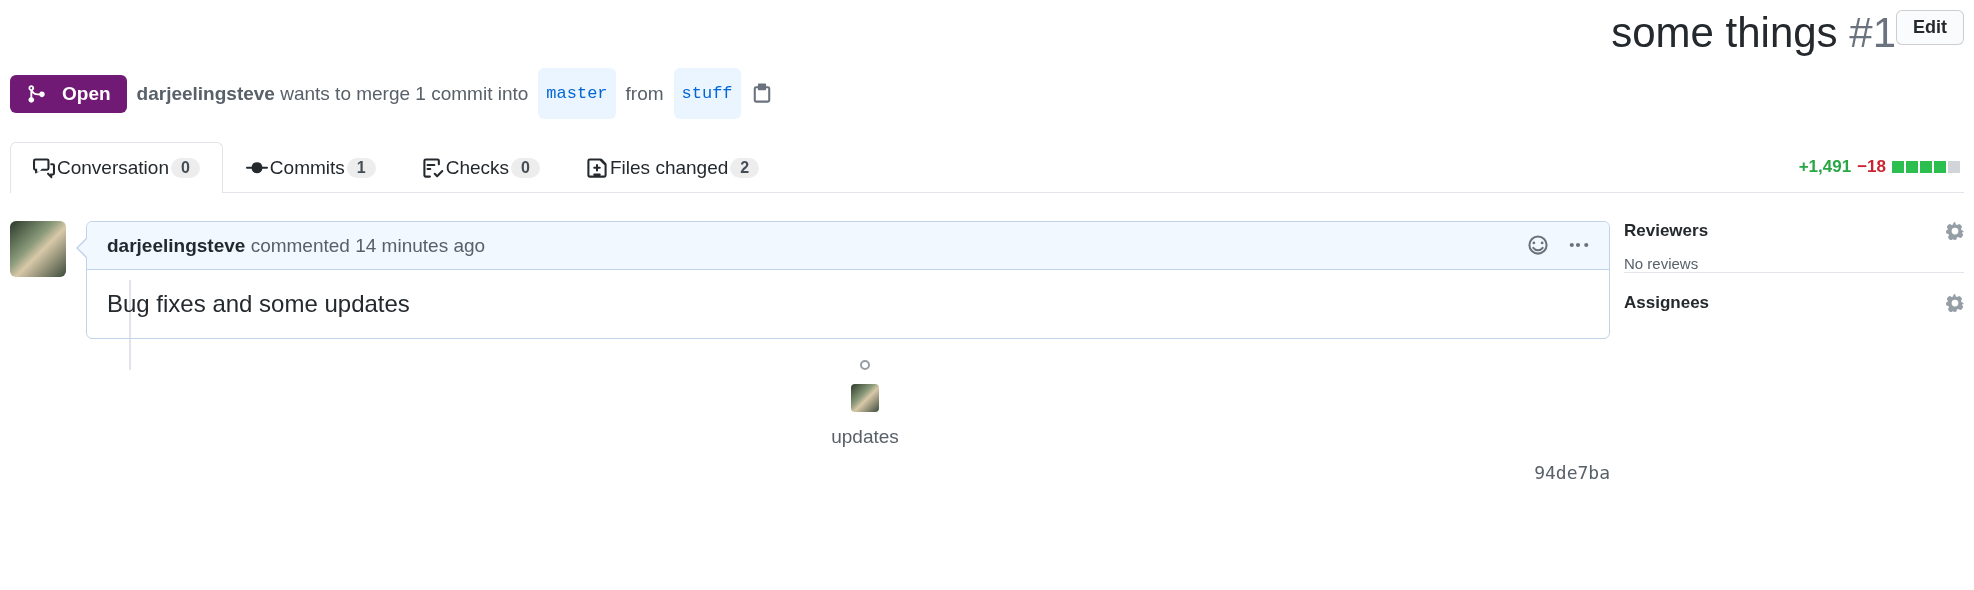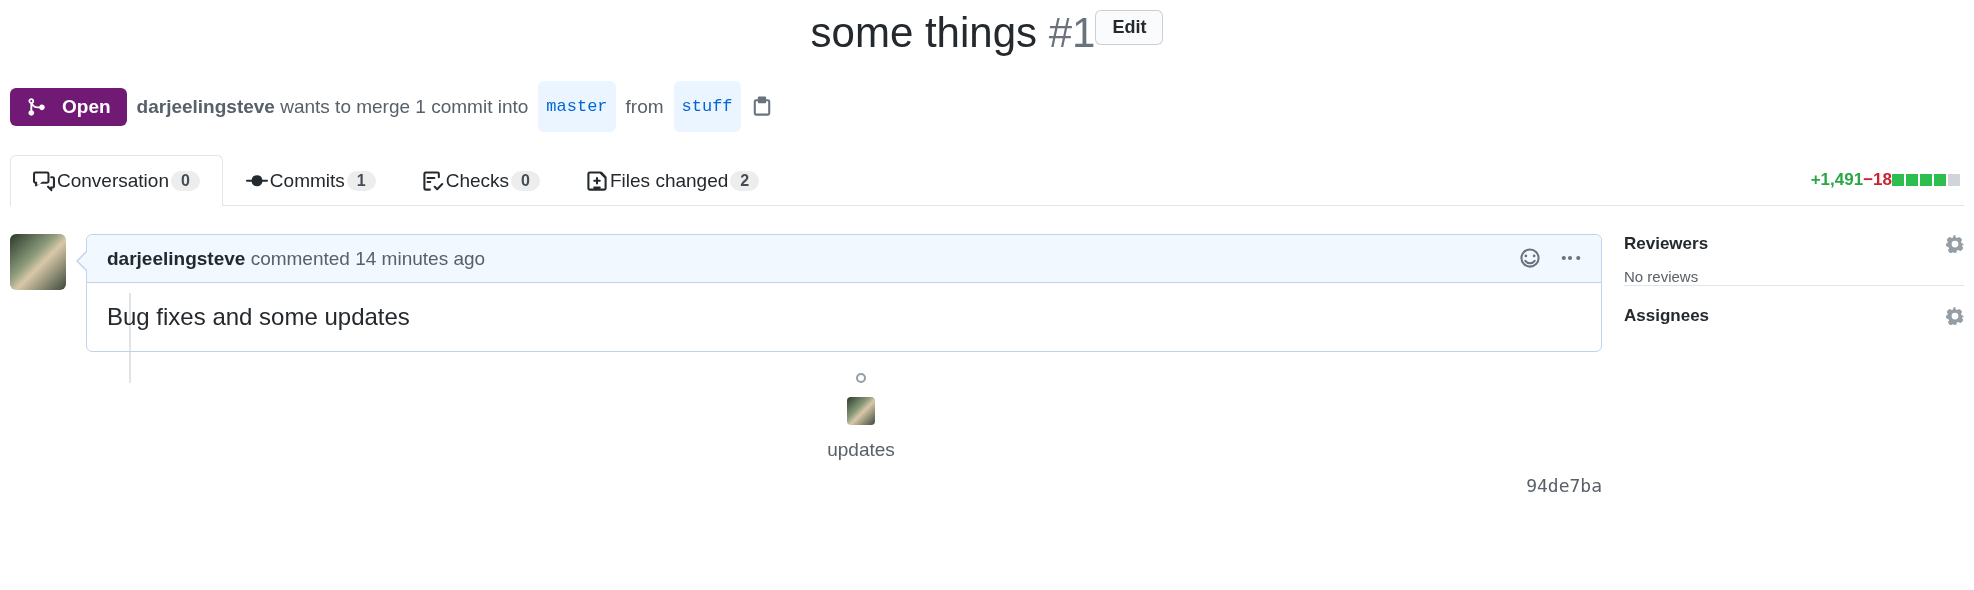--- a/index.html
+++ b/index.html
@@ -7,22 +7,22 @@
   font-family: -apple-system, BlinkMacSystemFont, "Segoe UI", Helvetica, Arial, sans-serif;
   color: #24292e;
   font-size: 14px;
   background: #fff;
   width: 1974px;
   padding: 10px;
 }
 .header-row {
   display: flex;
   align-items: flex-start;
-  justify-content: center;
-  margin-bottom: 25px;
+  justify-content: flex-end;
+  margin-bottom: 12px;
 }
 .title-block h1 {
   font-size: 42px;
   font-weight: 400;
   line-height: 1.1;
 }
 .title-block h1 .num { color: #6a737d; font-weight: 300; }
 .edit-btn {
   font-size: 18px;
   padding: 6px 16px;
@@ -91,33 +91,34 @@
   border-radius: 24px;
   padding: 1px 10px;
   font-size: 16px;
   font-weight: 600;
   color: #444d56;
 }
 .diff-stats {
   margin-left: auto;
   display: flex;
   align-items: center;
+  gap: 6px;
   font-size: 17px;
   font-weight: 600;
   padding-right: 4px;
 }
 .add { color: #28a745; }
 .del { color: #cb2431; }
 .diffbar { display: inline-flex; gap: 2px; }
 .diffbar span { width: 12px; height: 12px; display: inline-block; }
 .g { background: #2cbe4e; }
 .n { background: #d1d5da; }
 .content-row {
   display: flex;
-  gap: 22px;
+  gap: 14px;
   margin-top: 28px;
 }
 .main-col { flex: 1; min-width: 0; }
 .side-col { width: 340px; }
 .timeline-item { display: flex; gap: 20px; }
 .avatar {
   width: 56px; height: 56px; border-radius: 6px;
   background: linear-gradient(135deg,#2a3a2a,#8a9a7a 40%,#d8c8a8 55%,#3a4a3a);
   flex-shrink: 0;
 }

